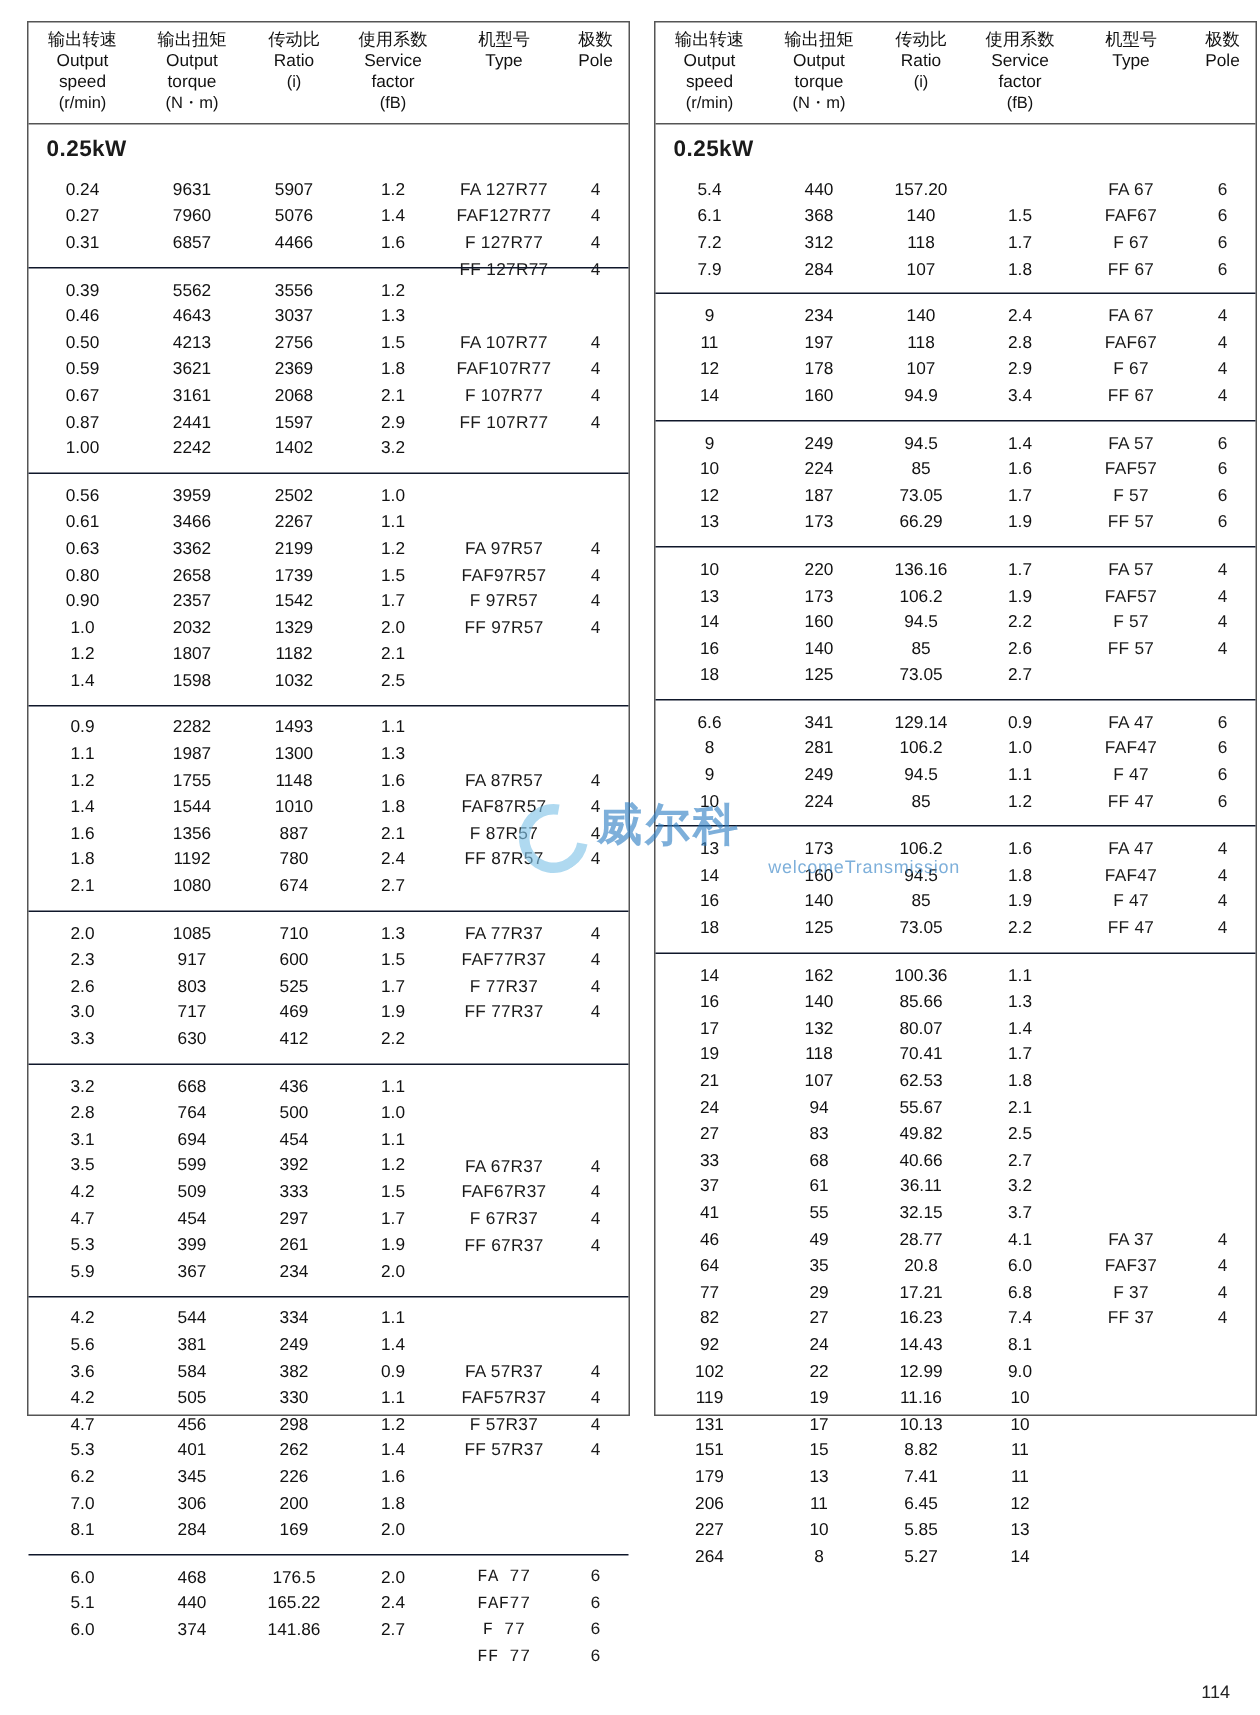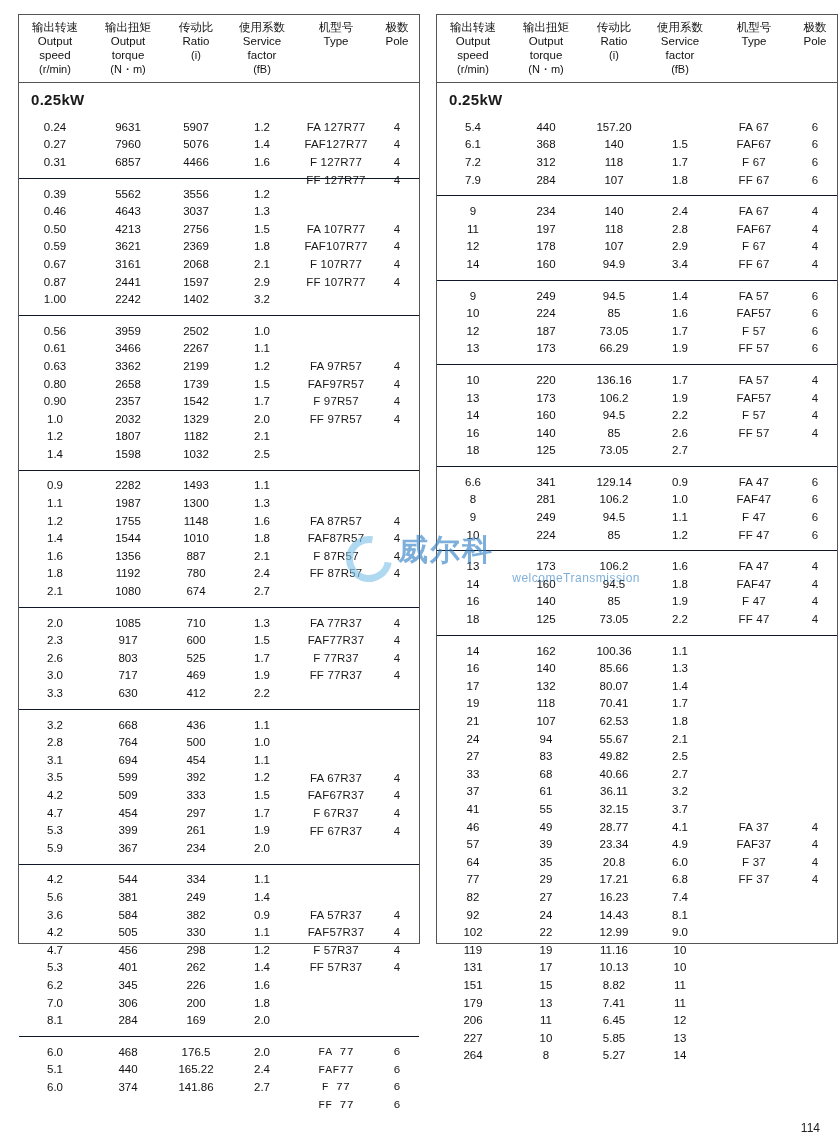--- a/index.html
+++ b/index.html
@@ -1037,26 +1037,20 @@
                 <div class="cell c3 num">32.15</div>
                 <div class="cell c4 num">3.7</div>
               </div>
               <div class="row">
                 <div class="cell c1 num">46</div>
                 <div class="cell c2 num">49</div>
                 <div class="cell c3 num">28.77</div>
                 <div class="cell c4 num">4.1</div>
               </div>
               <div class="row">
-                <div class="cell c1 num">57</div>
-                <div class="cell c2 num">39</div>
-                <div class="cell c3 num">23.34</div>
-                <div class="cell c4 num">4.9</div>
-              </div>
-              <div class="row">
                 <div class="cell c1 num">64</div>
                 <div class="cell c2 num">35</div>
                 <div class="cell c3 num">20.8</div>
                 <div class="cell c4 num">6.0</div>
               </div>
               <div class="row">
                 <div class="cell c1 num">77</div>
                 <div class="cell c2 num">29</div>
                 <div class="cell c3 num">17.21</div>
                 <div class="cell c4 num">6.8</div>

